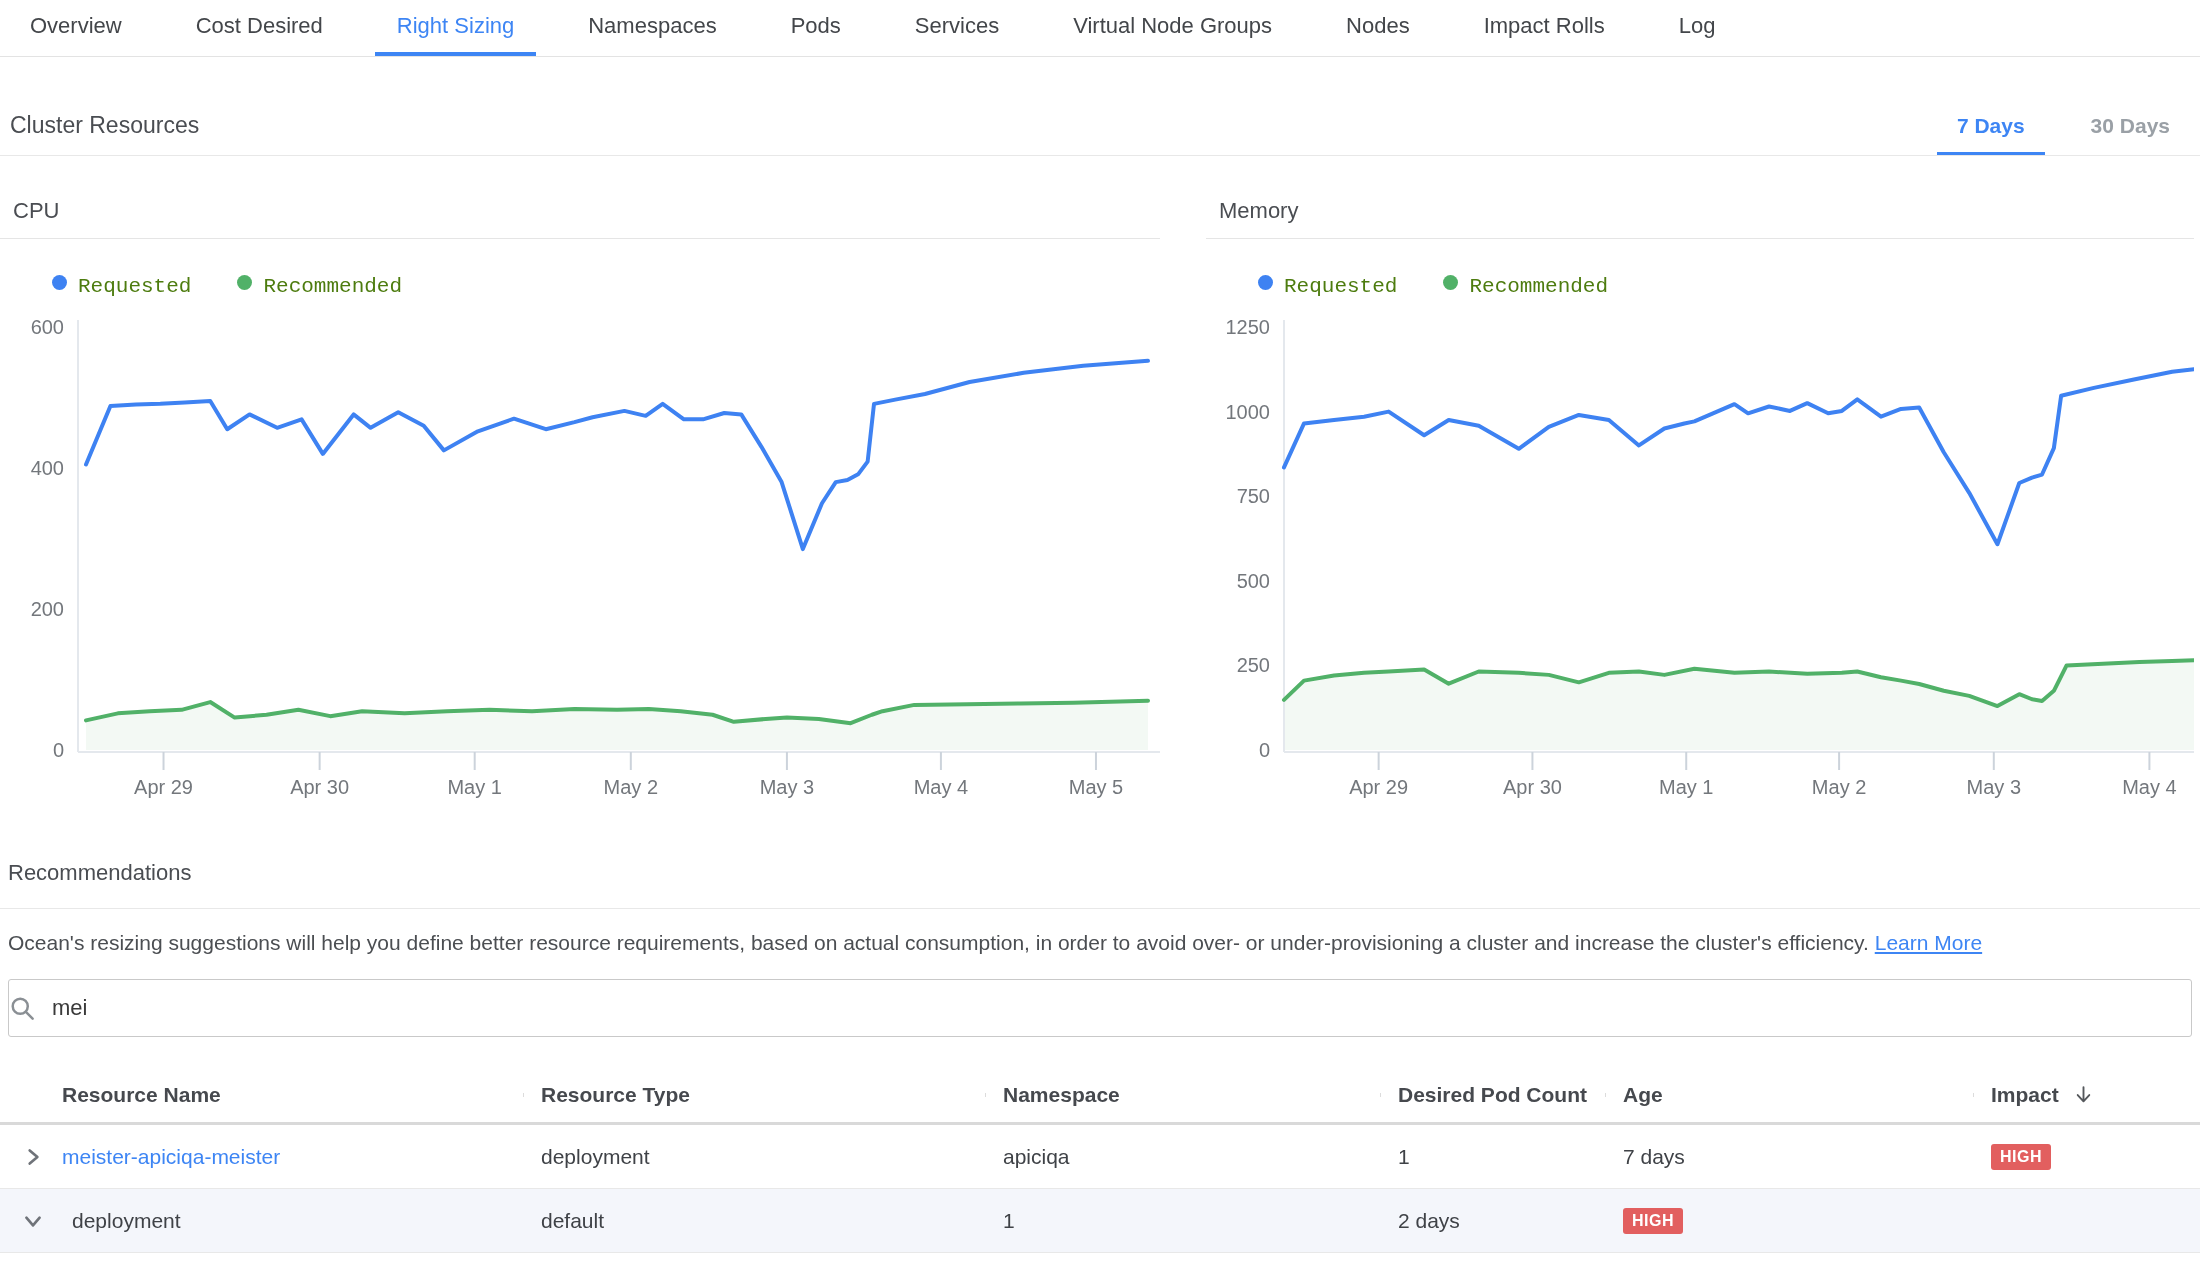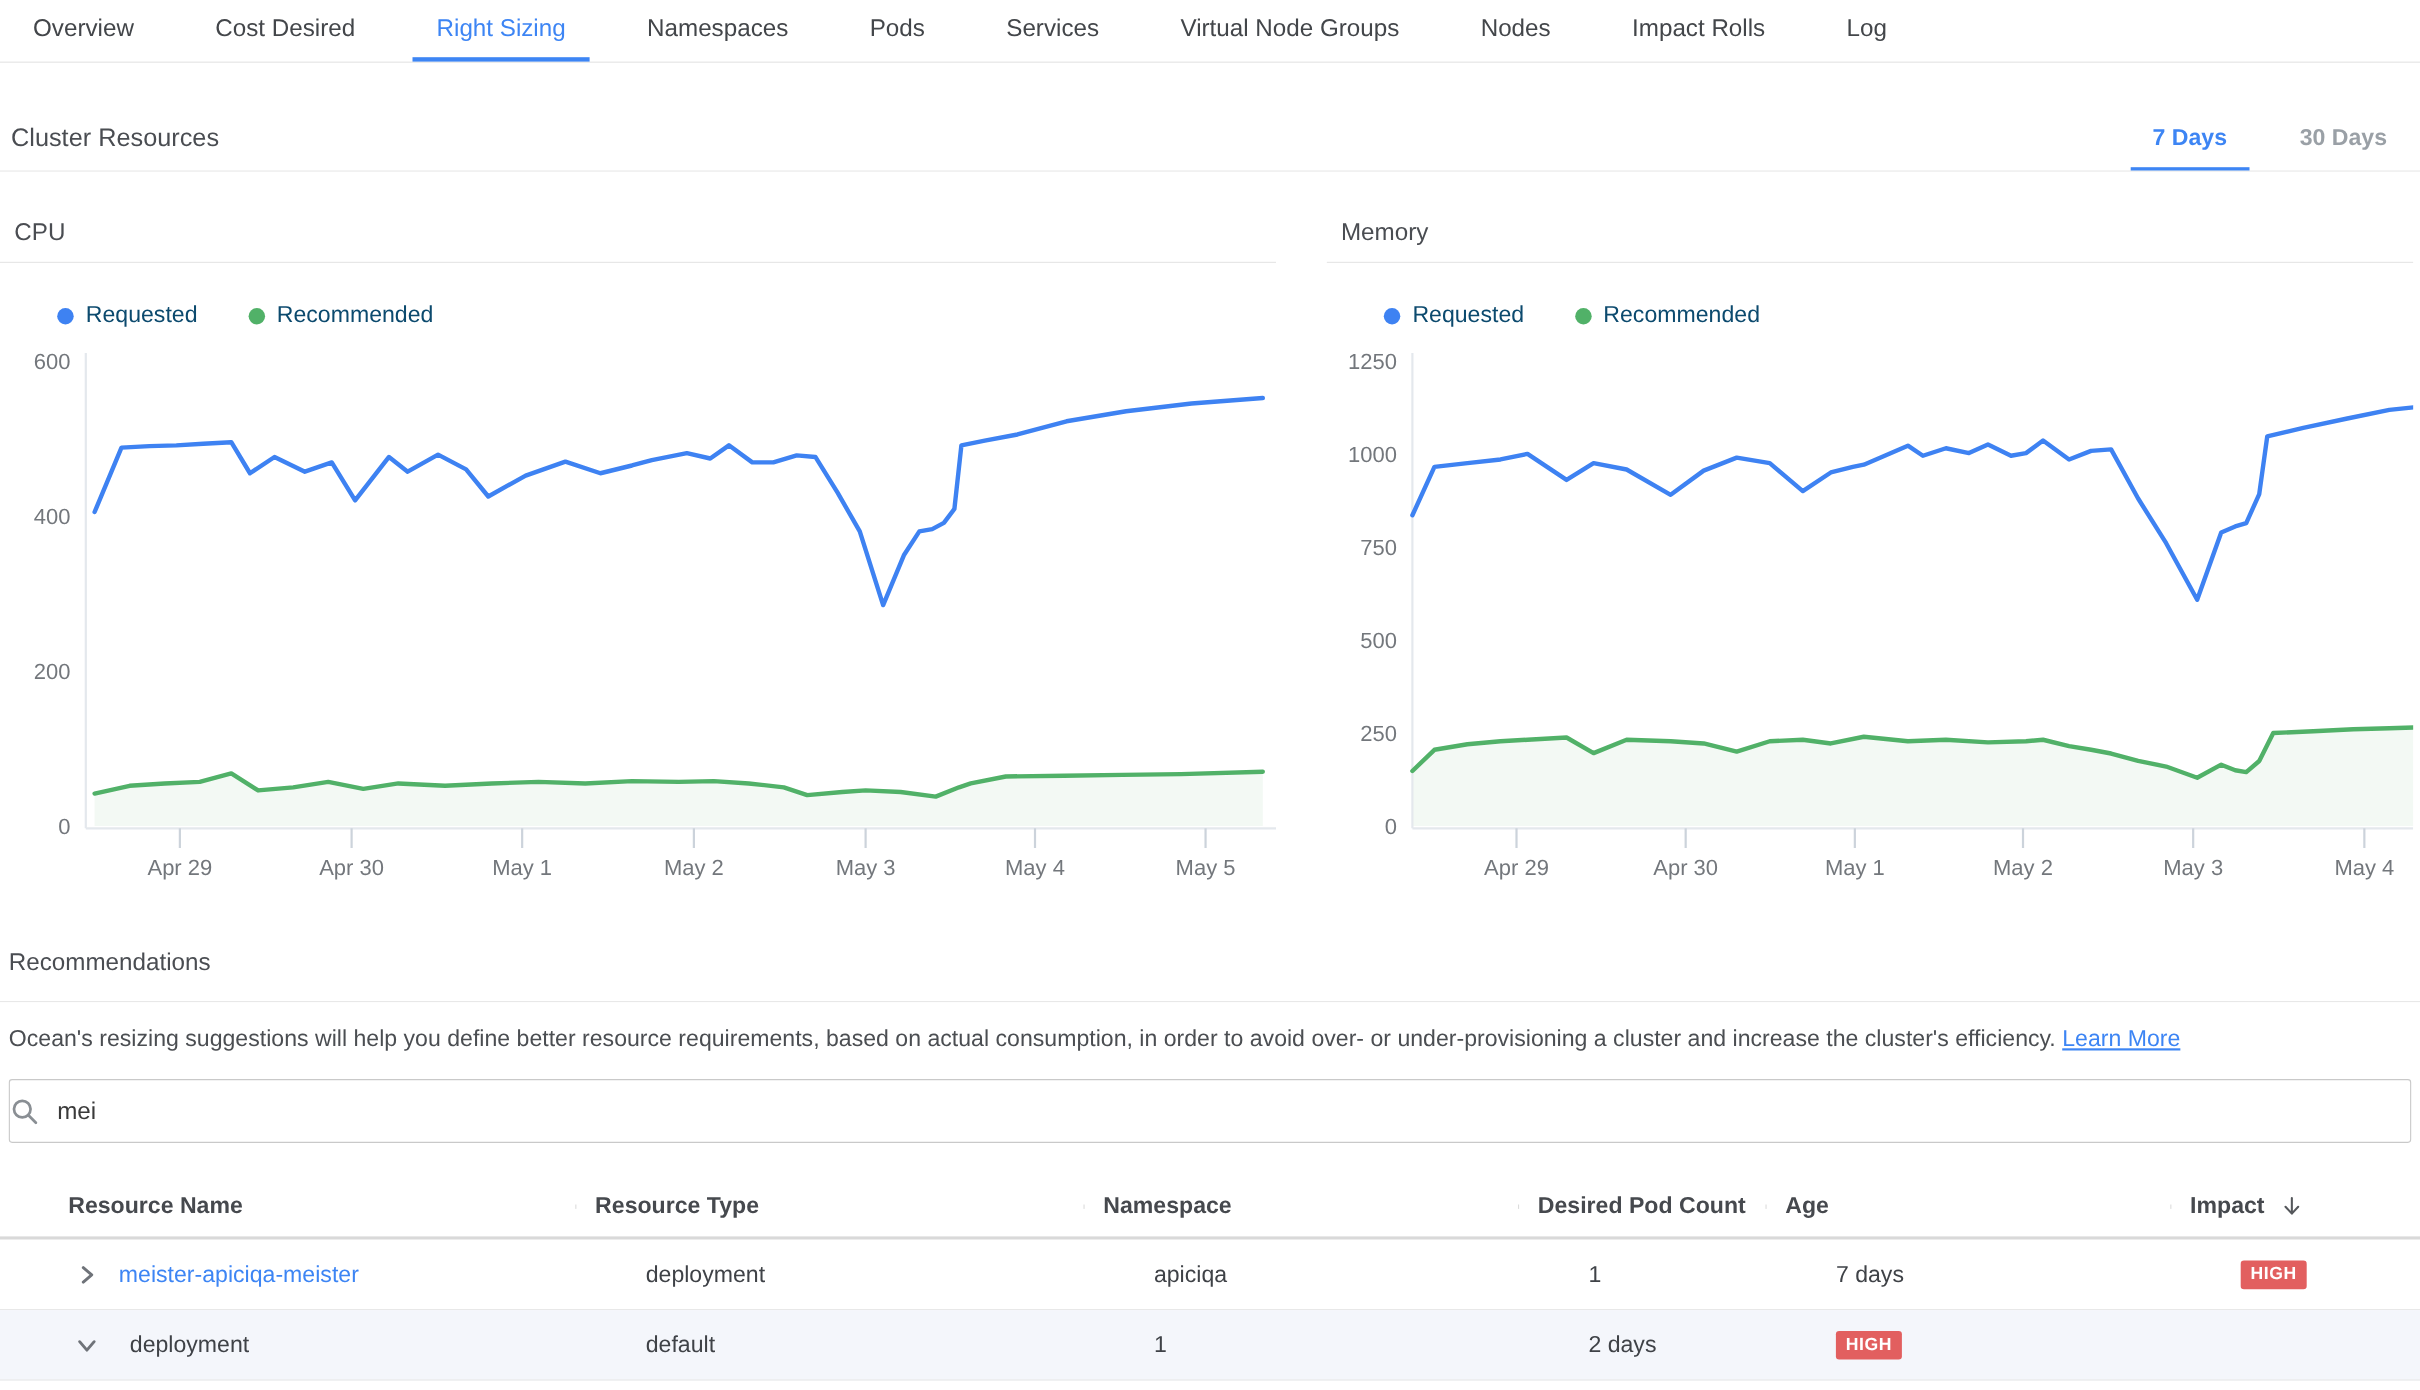--- a/index.html
+++ b/index.html
@@ -18,42 +18,42 @@
   .range-tab { font-size:21px; font-weight:700; color:#9aa0a6; padding:0 20px 14px 20px; border-bottom:3px solid transparent; cursor:pointer; }
   .range-tab.active { color:#3d85f4; border-bottom-color:#3d85f4; }
 
   
   .charts-row { display:flex; gap:46px; margin-top:36px; }
   .chart-panel { overflow:hidden; }
   .chart-panel.cpu { width:1160px; }
   .chart-panel.mem { width:988px; }
   .chart-title { font-size:22px; color:#4a4d52; padding:6px 0 14px 13px; border-bottom:1px solid #e5e5e5; }
   .legend { display:flex; gap:46px; margin:36px 0 0 52px; }
-  .legend-item { display:flex; align-items:center; gap:11px; font-size:21px; color:#0c4a6e; cursor:pointer; }
+  .legend-item { display:flex; align-items:flex-start; gap:11px; font-size:21px; color:#4d7c0f; cursor:pointer;font-family:Liberation Mono, monospace; }
   .dot { width:15px; height:15px; border-radius:50%; }
   .chart-box { margin-top:14px; }
   .chart-box svg text { font-size:20px; fill:#73777c; }
 
   
   .reco-head { margin-top:50px; padding:0 0 22px 8px; border-bottom:1px solid #e8e8e8; font-size:22px; color:#4a4d52; }
   .reco-desc { margin:22px 8px 0 8px; font-size:21px; color:#4b4e52; }
   .learn-more { color:#3d85f4; text-decoration:underline; cursor:pointer; }
 
   
   .searchbox { margin:24px 8px 0 8px; height:58px; border:1px solid #c9c9c9; border-radius:3px; display:flex; align-items:center; background:#fff; }
   .searchbox input { border:none; outline:none; font-size:22px; color:#3a3a3a; margin-left:16px; flex:1; font-family:"Liberation Sans", sans-serif; background:transparent; }
 
   
   .table { margin-top:30px; }
   .tgrid { display:grid; grid-template-columns:54px 469px 462px 395px 225px 368px 1fr; align-items:center; }
   .thead { height:58px; border-bottom:3px solid #d9d9d9; font-weight:700; font-size:21px; color:#46494e; }
   .th { position:relative; padding-left:18px; display:flex; align-items:center; gap:14px; cursor:pointer; }
   .th.name { padding-left:8px; }
   .th.sep::before { content:""; position:absolute; left:0; top:10px; bottom:10px; width:1px; background:#dcdcdc; }
-  .trow { height:64px; font-size:21px; border-bottom:1px solid #e8e8e8; background:#fff;padding-left:46px; }
+  .trow { height:64px; font-size:21px; border-bottom:1px solid #e8e8e8; background:#fff; }
   .trow.expanded { background:#f4f6fb; }
   .cell { padding-left:18px; }
   .cell.chev { padding-left:22px; cursor:pointer; display:flex; align-items:center; }
   .cell.name { padding-left:8px; }
   .rlink { color:#3d85f4; cursor:pointer; font-weight:400; }
   .badge { display:inline-block; background:#e25f5f; color:#fff; font-size:16px; font-weight:700; letter-spacing:.5px; padding:4px 9px; border-radius:3px; }
 </style>
 </head>
 <body>
 

